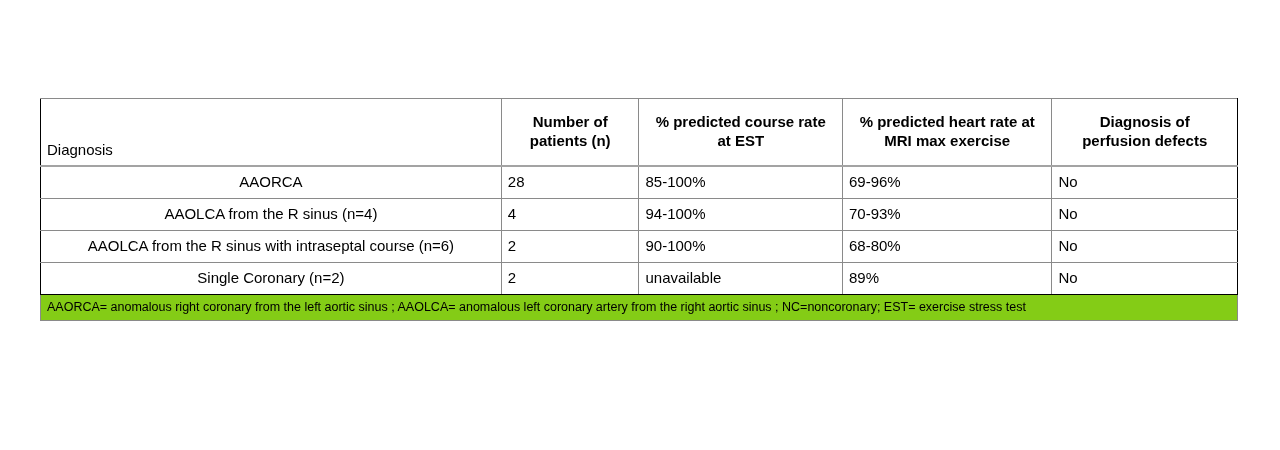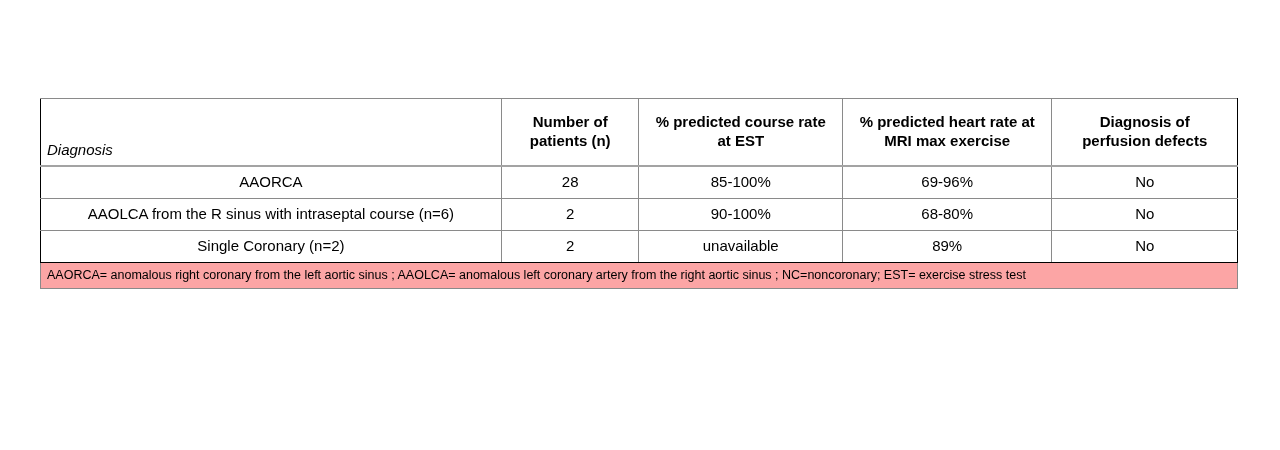--- a/index.html
+++ b/index.html
@@ -38,24 +38,23 @@
     font-weight: bold;
     text-align: center;
     height: 58px;
     border-bottom: 2px solid #a3a3a3;
   }
   table.data-table thead th.col-diagnosis {
     text-align: left;
     vertical-align: bottom;
     padding-bottom: 5px;
     font-weight: normal;
-    font-style: italic;
   }
   table.data-table tbody td {
-    text-align: center;
+    text-align: left;
     height: 25px;
   }
   table.data-table tbody td.cell-diagnosis {
     text-align: center;
   }
   
   table.data-table {
     border: 1px solid #000000;
   }
   thead th:first-child,
@@ -73,21 +72,21 @@
     border-bottom: 1px solid #000000;
   }
   .footnote {
     box-sizing: border-box;
     width: 100%;
     border: 1px solid #8a8a8a;
     border-top: none;
     font-size: 12.5px;
     padding: 5px 8px 6px 6px;
     color: #000000;
-    background: #fca5a5;
+    background: #84cc16;
   }
 </style>
 </head>
 <body>
 
 <div class="table-wrap">
   <table class="data-table">
     <colgroup>
       <col style="width:38.5%">
       <col style="width:11.5%">
@@ -120,20 +119,27 @@
     </thead>
     <tbody>
       <tr>
         <td class="cell-diagnosis">AAORCA</td>
         <td>28</td>
         <td>85-100%</td>
         <td>69-96%</td>
         <td>No</td>
       </tr>
       <tr>
+        <td class="cell-diagnosis">AAOLCA from the R sinus (n=4)</td>
+        <td>4</td>
+        <td>94-100%</td>
+        <td>70-93%</td>
+        <td>No</td>
+      </tr>
+      <tr>
         <td class="cell-diagnosis">AAOLCA from the R sinus with intraseptal course (n=6)</td>
         <td>2</td>
         <td>90-100%</td>
         <td>68-80%</td>
         <td>No</td>
       </tr>
       <tr>
         <td class="cell-diagnosis">Single Coronary (n=2)</td>
         <td>2</td>
         <td>unavailable</td>

